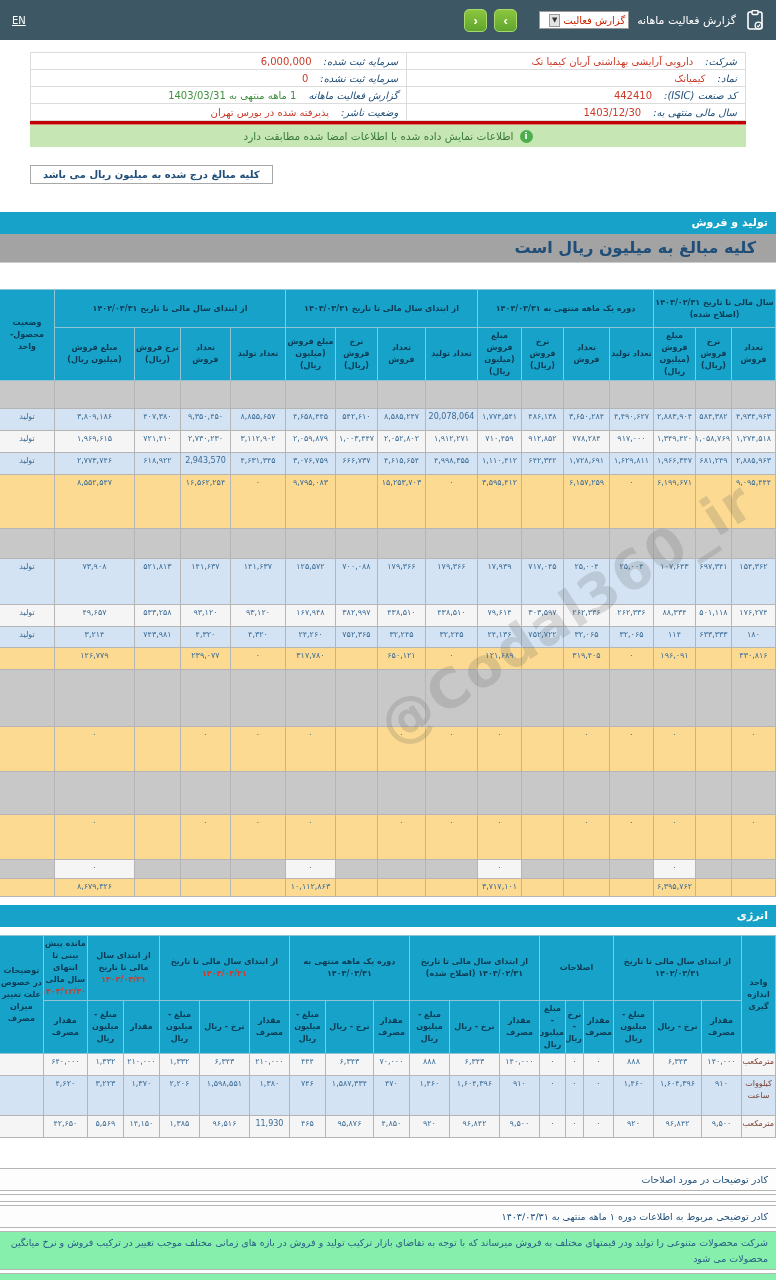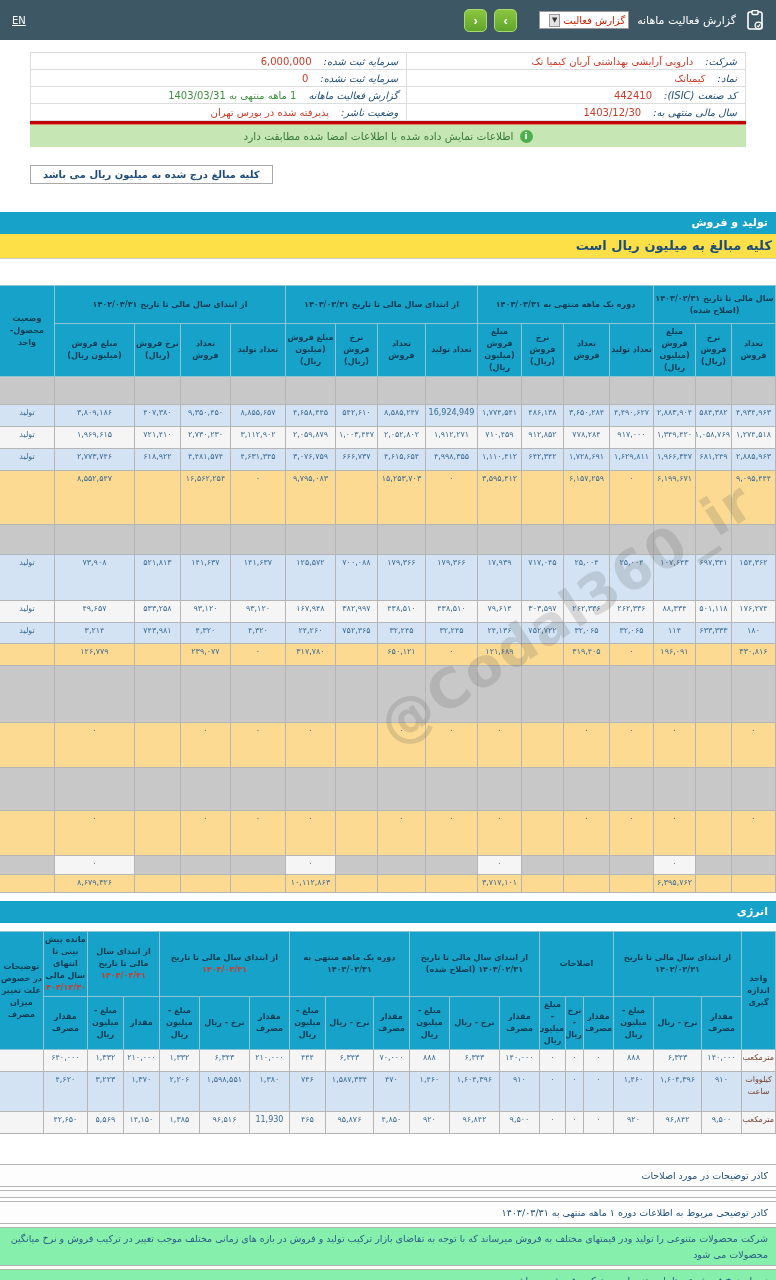--- a/index.html
+++ b/index.html
@@ -28,21 +28,21 @@
   .val.green { color:#3f8f3f; }
   .redline { border-top:3px solid #c00000; border-bottom:1px solid #e08070; height:2px; }
   .banner { background:#c6e6b3; color:#3a7a3a; font-size:10.5px; height:22px; display:flex; align-items:center; justify-content:center; gap:6px; }
   .icircle { width:13px; height:13px; border-radius:50%; background:#4cae4c; color:#fff; font-size:9px; font-weight:bold;
              display:flex; align-items:center; justify-content:center; flex:0 0 13px; }
   .note-wrap { direction:ltr; padding-top:16px; }
   .note-box { direction:rtl; display:inline-block; border:1px solid #a8a8a8; padding:3px 12px; font-size:10px; color:#1f4e79; font-weight:bold; background:#fff; }
   
   .section-bar { background:#17a3c9; color:#fff; font-weight:bold; font-size:11px; height:22px; line-height:22px; padding:0 8px; }
   .sect-prod { margin-top:28px; }
-  .unit-note { font-size:13px; font-weight:bold; color:#1f4e79; padding:4px 4px 5px; border-bottom:1px solid #ccc; background:#fde047; }
+  .unit-note { font-size:16px; font-weight:bold; color:#1f4e79; padding:4px 20px 5px; border-bottom:1px solid #ccc; background:#a3a3a3; }
   .tbl-wrap { margin-top:26px; }
   table.grid { border-collapse:collapse; table-layout:fixed; width:776px; font-size:8px; }
   .grid th { background:#17a3c9; color:#0d3a52; font-weight:bold; border:1px solid #8fc3d6; padding:2px 1px; line-height:1.5; text-align:center; overflow:hidden; }
   .grid td { border:1px solid #b5b5b5; padding:2px 1px; vertical-align:top; text-align:center; color:#3a6b96; line-height:1.5; overflow:hidden; }
   tr.cat  td { background:#c8c8c8; }
   tr.blue td { background:#d3e3f3; }
   tr.white td { background:#f5f5f5; }
   tr.sum  td { background:#fcda91; }
   tr.wz   td { background:#c8c8c8; }
   td.wzc  { background:#f5f5f5 !important; }
@@ -184,21 +184,21 @@
           <td></td>
         </tr>
         <tr class="blue" style="height: 22px;">
           <td>۴,۹۳۴,۹۶۳</td>
           <td>۵۸۴,۳۸۲</td>
           <td>۲,۸۸۳,۹۰۴</td>
           <td>۴,۴۹۰,۶۲۷</td>
           <td>۳,۶۵۰,۲۸۴</td>
           <td>۴۸۶,۱۳۸</td>
           <td>۱,۷۷۴,۵۴۱</td>
-          <td>16,924,949</td>
+          <td>20,078,064</td>
           <td>۸,۵۸۵,۲۴۷</td>
           <td>۵۴۲,۶۱۰</td>
           <td>۴,۶۵۸,۴۴۵</td>
           <td>۸,۸۵۵,۶۵۷</td>
           <td>۹,۳۵۰,۴۵۰</td>
           <td>۴۰۷,۳۸۰</td>
           <td>۳,۸۰۹,۱۸۶</td>
           <td>تولید</td>
         </tr>
         <tr class="white" style="height: 22px;">
@@ -225,21 +225,21 @@
           <td>۱,۹۶۶,۳۴۷</td>
           <td>۱,۶۲۹,۸۱۱</td>
           <td>۱,۷۲۸,۶۹۱</td>
           <td>۶۴۲,۳۴۲</td>
           <td>۱,۱۱۰,۴۱۲</td>
           <td>۴,۹۹۸,۳۵۵</td>
           <td>۴,۶۱۵,۶۵۴</td>
           <td>۶۶۶,۷۳۷</td>
           <td>۳,۰۷۶,۷۵۹</td>
           <td>۴,۶۳۱,۳۴۵</td>
-          <td>۴,۴۸۱,۵۷۴</td>
+          <td>2,943,570</td>
           <td>۶۱۸,۹۲۲</td>
           <td>۲,۷۷۳,۷۴۶</td>
           <td>تولید</td>
         </tr>
         <tr class="sum" style="height: 54px;">
           <td>۹,۰۹۵,۴۴۴</td>
           <td></td>
           <td>۶,۱۹۹,۶۷۱</td>
           <td>۰</td>
           <td>۶,۱۵۷,۲۵۹</td>

